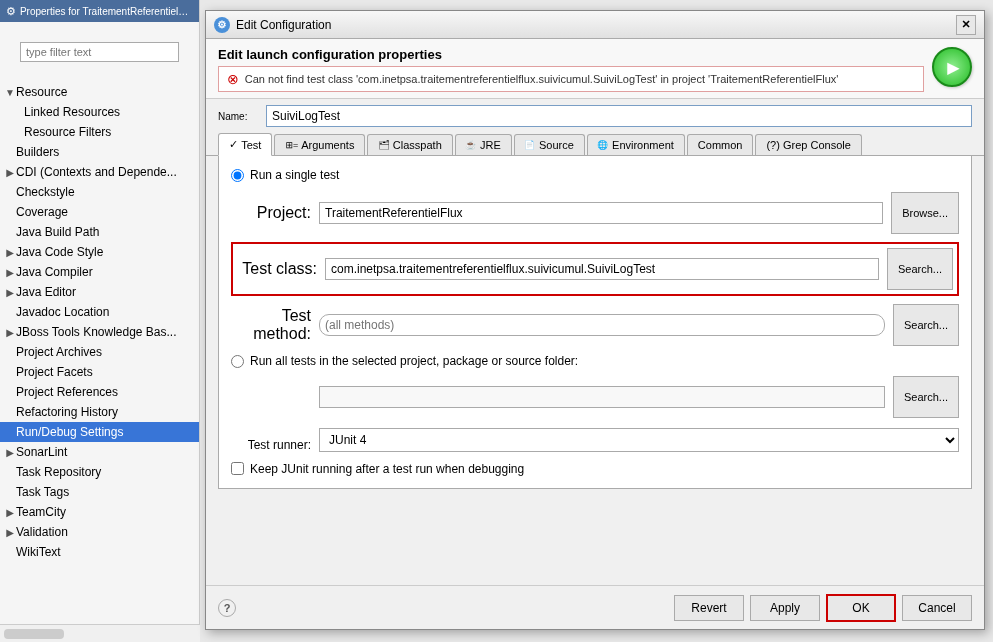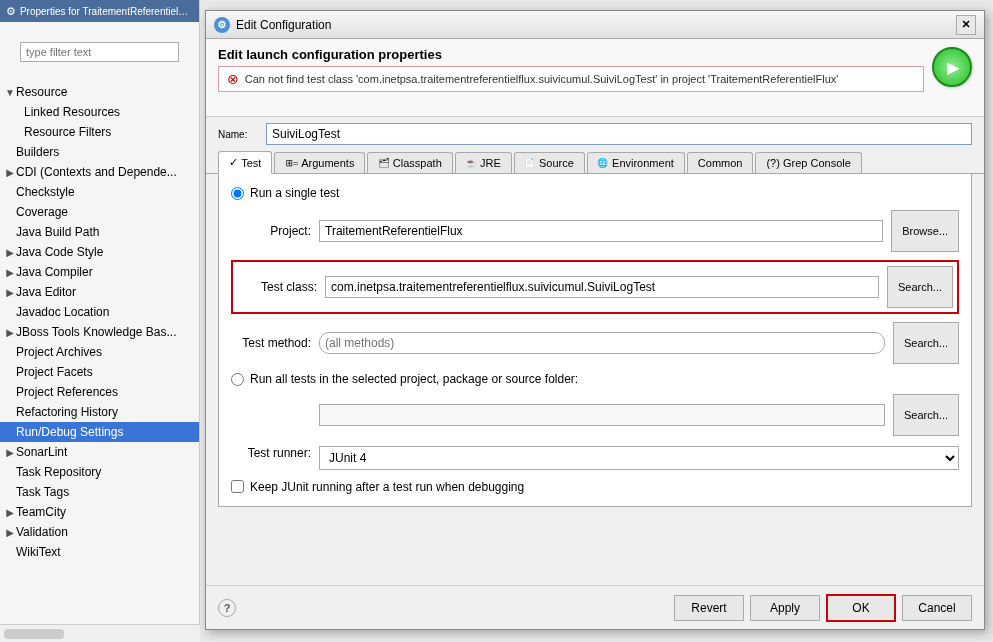--- a/index.html
+++ b/index.html
@@ -124,21 +124,21 @@
       border: 1px solid #aaa;
       display: flex;
       align-items: center;
       justify-content: center;
       cursor: pointer;
       font-size: 11px;
       font-weight: bold;
     }
 
     .dialog-header {
-      padding: 8px 12px 24px;
+      padding: 8px 12px 6px;
       border-bottom: 1px solid #ccc;
       background: #f8f8f8;
     }
 
     .dialog-header-title {
       font-size: 13px;
       font-weight: bold;
       margin-bottom: 4px;
     }
 
@@ -254,21 +254,21 @@
     
     .form-row {
       display: flex;
       align-items: center;
       margin-bottom: 8px;
       gap: 8px;
     }
 
     .form-label {
       width: 80px;
-      font-size: 12px;
+      font-size: 16px;
       text-align: right;
       flex-shrink: 0;
     }
 
     .form-input {
       flex: 1;
       border: 1px solid #aaa;
       padding: 3px 5px;
       font-size: 12px;
       background: white;
@@ -313,21 +313,21 @@
       padding: 3px 5px;
       font-size: 12px;
       background: #f8f8f8;
       outline: none;
       color: #888;
     }
 
     
     .runner-row {
       display: flex;
-      align-items: flex-start;
+      align-items: flex-end;
       margin-top: 10px;
       gap: 8px;
     }
 
     .runner-label {
       width: 80px;
       font-size: 12px;
       text-align: right;
       flex-shrink: 0;
     }

